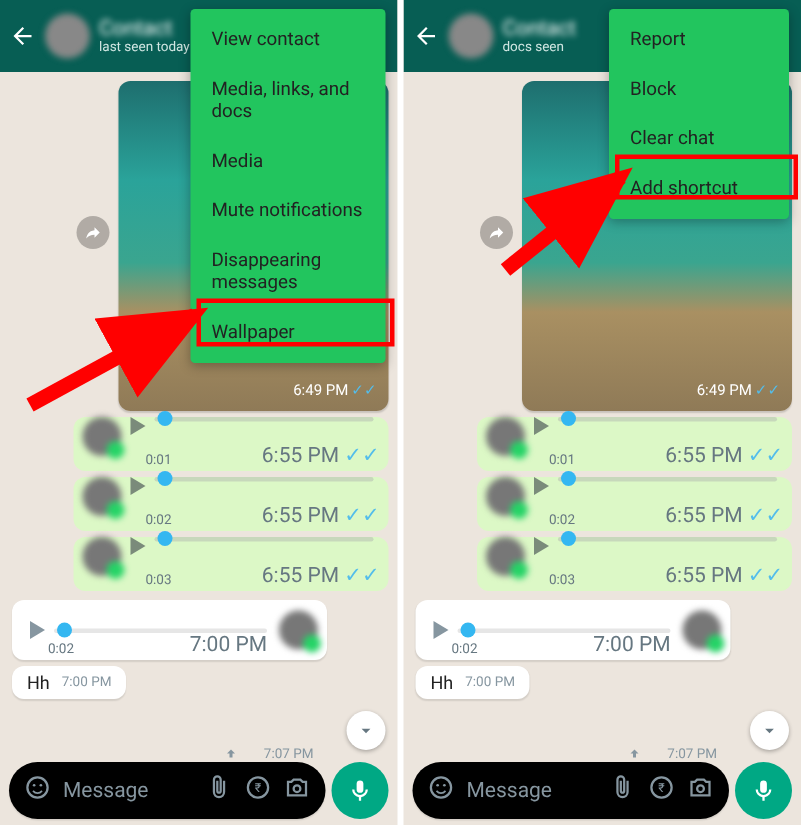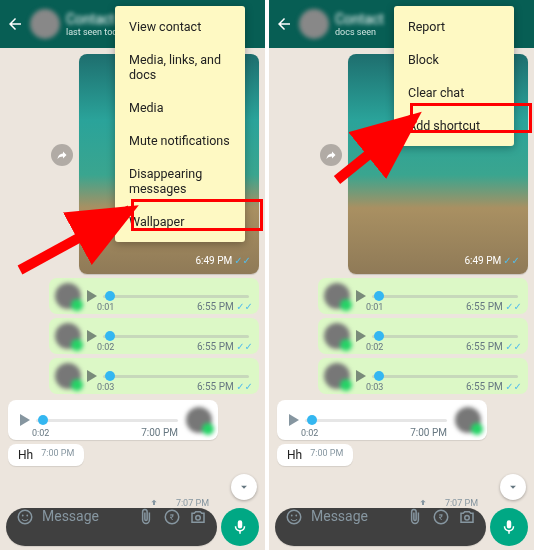--- a/index.html
+++ b/index.html
@@ -71,21 +71,21 @@
     font-size: 10px; color: #fff;
   }
   .img-time .tick { color: #53bdeb; margin-left:2px; }
   
   .voice-out {
     background: #dcf8c6;
     border-radius: 8px;
     width: 210px;
     height: 36px;
     margin: 4px 0 0 auto;
-    display:flex; align-items:center;
+    display:flex; align-items:flex-start;
     padding: 0 6px;
     position: relative;
   }
   .vo-avatar {
     width: 26px; height: 26px; border-radius:50%;
     background:#777; filter: blur(2px);
     position: relative;
   }
   .mic-dot {
     position:absolute; right:-2px; bottom:-2px;
@@ -101,21 +101,21 @@
   .track {
     flex:1; height:3px; background:#c7d8bb; border-radius:3px;
     position:relative; margin-right:4px;
   }
   .knob {
     position:absolute; left:2px; top:-4px;
     width:10px;height:10px;border-radius:50%;
     background:#34b7f1;
   }
   .vo-sub { position:absolute; bottom:2px; left:48px; font-size:9px; color:#667781;}
-  .vo-time { position:absolute; bottom:2px; right:6px; font-size:10px; color:#667781;}
+  .vo-time { position:absolute; bottom:2px; right:6px; font-size:14px; color:#667781;}
   .vo-time .tick { color:#53bdeb; }
   
   .voice-in {
     background:#fff;
     border-radius:8px;
     width:210px;
     height:40px;
     margin:6px auto 0 2px;
     display:flex; align-items:center;
     padding:0 6px;
@@ -129,61 +129,61 @@
   .voice-in .vo-time { right:40px; }
   
   .text-in {
     background:#fff;
     border-radius:8px;
     padding:4px 10px;
     width:fit-content;
     margin:4px 0 0 2px;
     box-shadow: 0 1px 1px rgba(0,0,0,.1);
     font-size:12px;
-    display:flex; gap:8px; align-items:flex-start;
+    display:flex; gap:8px; align-items:center;
   }
   .text-in .tt { font-size:9px; color:#8696a0;}
   
   .scroll-fab {
     position:absolute; right:8px; bottom:4px;
     width:26px;height:26px;border-radius:50%;
     background:#fff; box-shadow:0 1px 3px rgba(0,0,0,.3);
     display:flex;align-items:center;justify-content:center;
   }
   
   .inputbar {
     height:46px;
     display:flex; align-items:center; gap:4px;
     padding:4px 6px;
     position: relative;
   }
   .inputfield {
-    flex:1; height:38px; background:#404040; border-radius:20px;
-    display:flex; padding:0 10px;
+    flex:1; height:38px; background:#000000; border-radius:20px;
+    display:flex; align-items:center; padding:0 10px;
     color:#8696a0; gap:8px;
     box-shadow:0 1px 1px rgba(0,0,0,.1);
   }
   .inputfield .ph { flex:1; font-size:14px; }
   .icon-gray svg { width:18px;height:18px;fill:#8696a0; }
   .sent-indicator {
     position:absolute; right:56px; top:-6px;
     font-size:9px; color:#8696a0;
     display:flex; align-items:center; gap:18px;
   }
   .sent-indicator svg { width:8px;height:8px;fill:#8696a0;}
   .mic-fab {
     width:38px;height:38px;border-radius:50%;
     background:#00a884;
     display:flex;align-items:center;justify-content:center;
   }
   .mic-fab svg { width:18px;height:18px;fill:#fff;}
   
   .menu {
-    position:absolute; top:6px; right:20px;
-    width:130px; background:#fef9c3;
+    position:absolute; top:6px; right:8px;
+    width:130px; background:#22c55e;
     box-shadow:0 2px 8px rgba(0,0,0,.3);
     border-radius:3px;
     z-index:10;
     padding:4px 0;
   }
   .menu-item {
     padding:9px 14px;
     font-size:12.5px;
     color:#222;
     position:relative;

